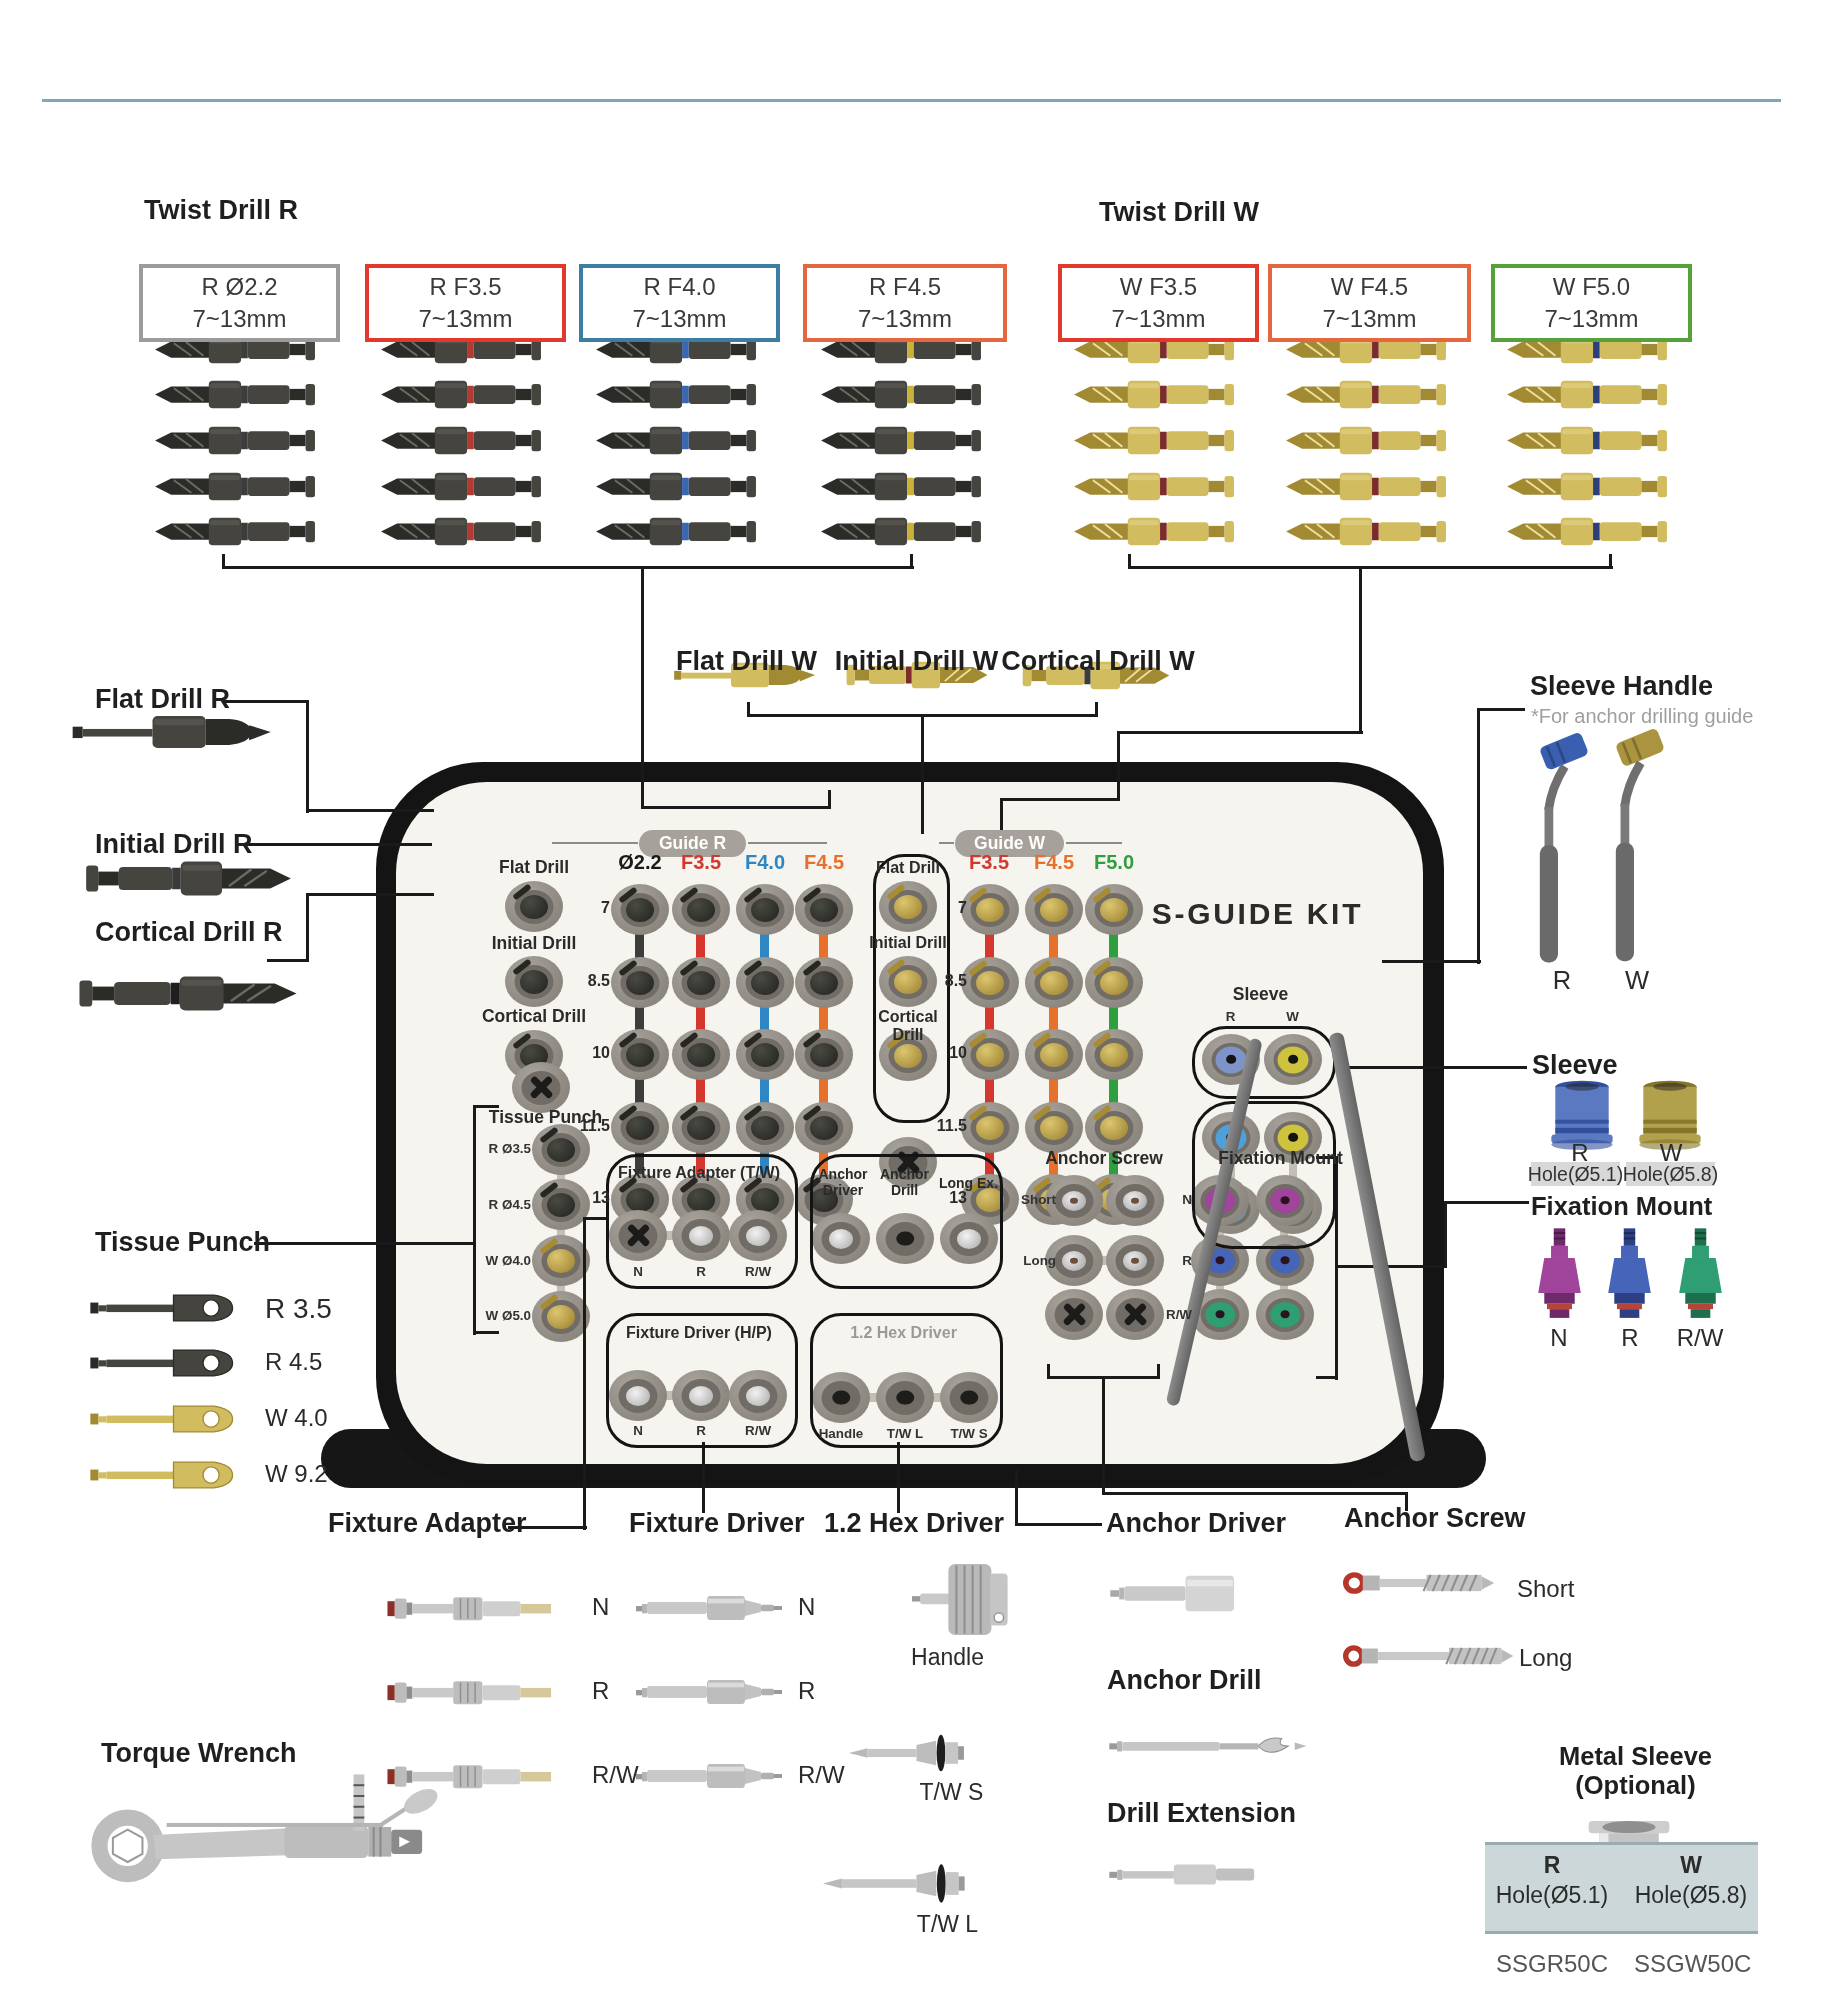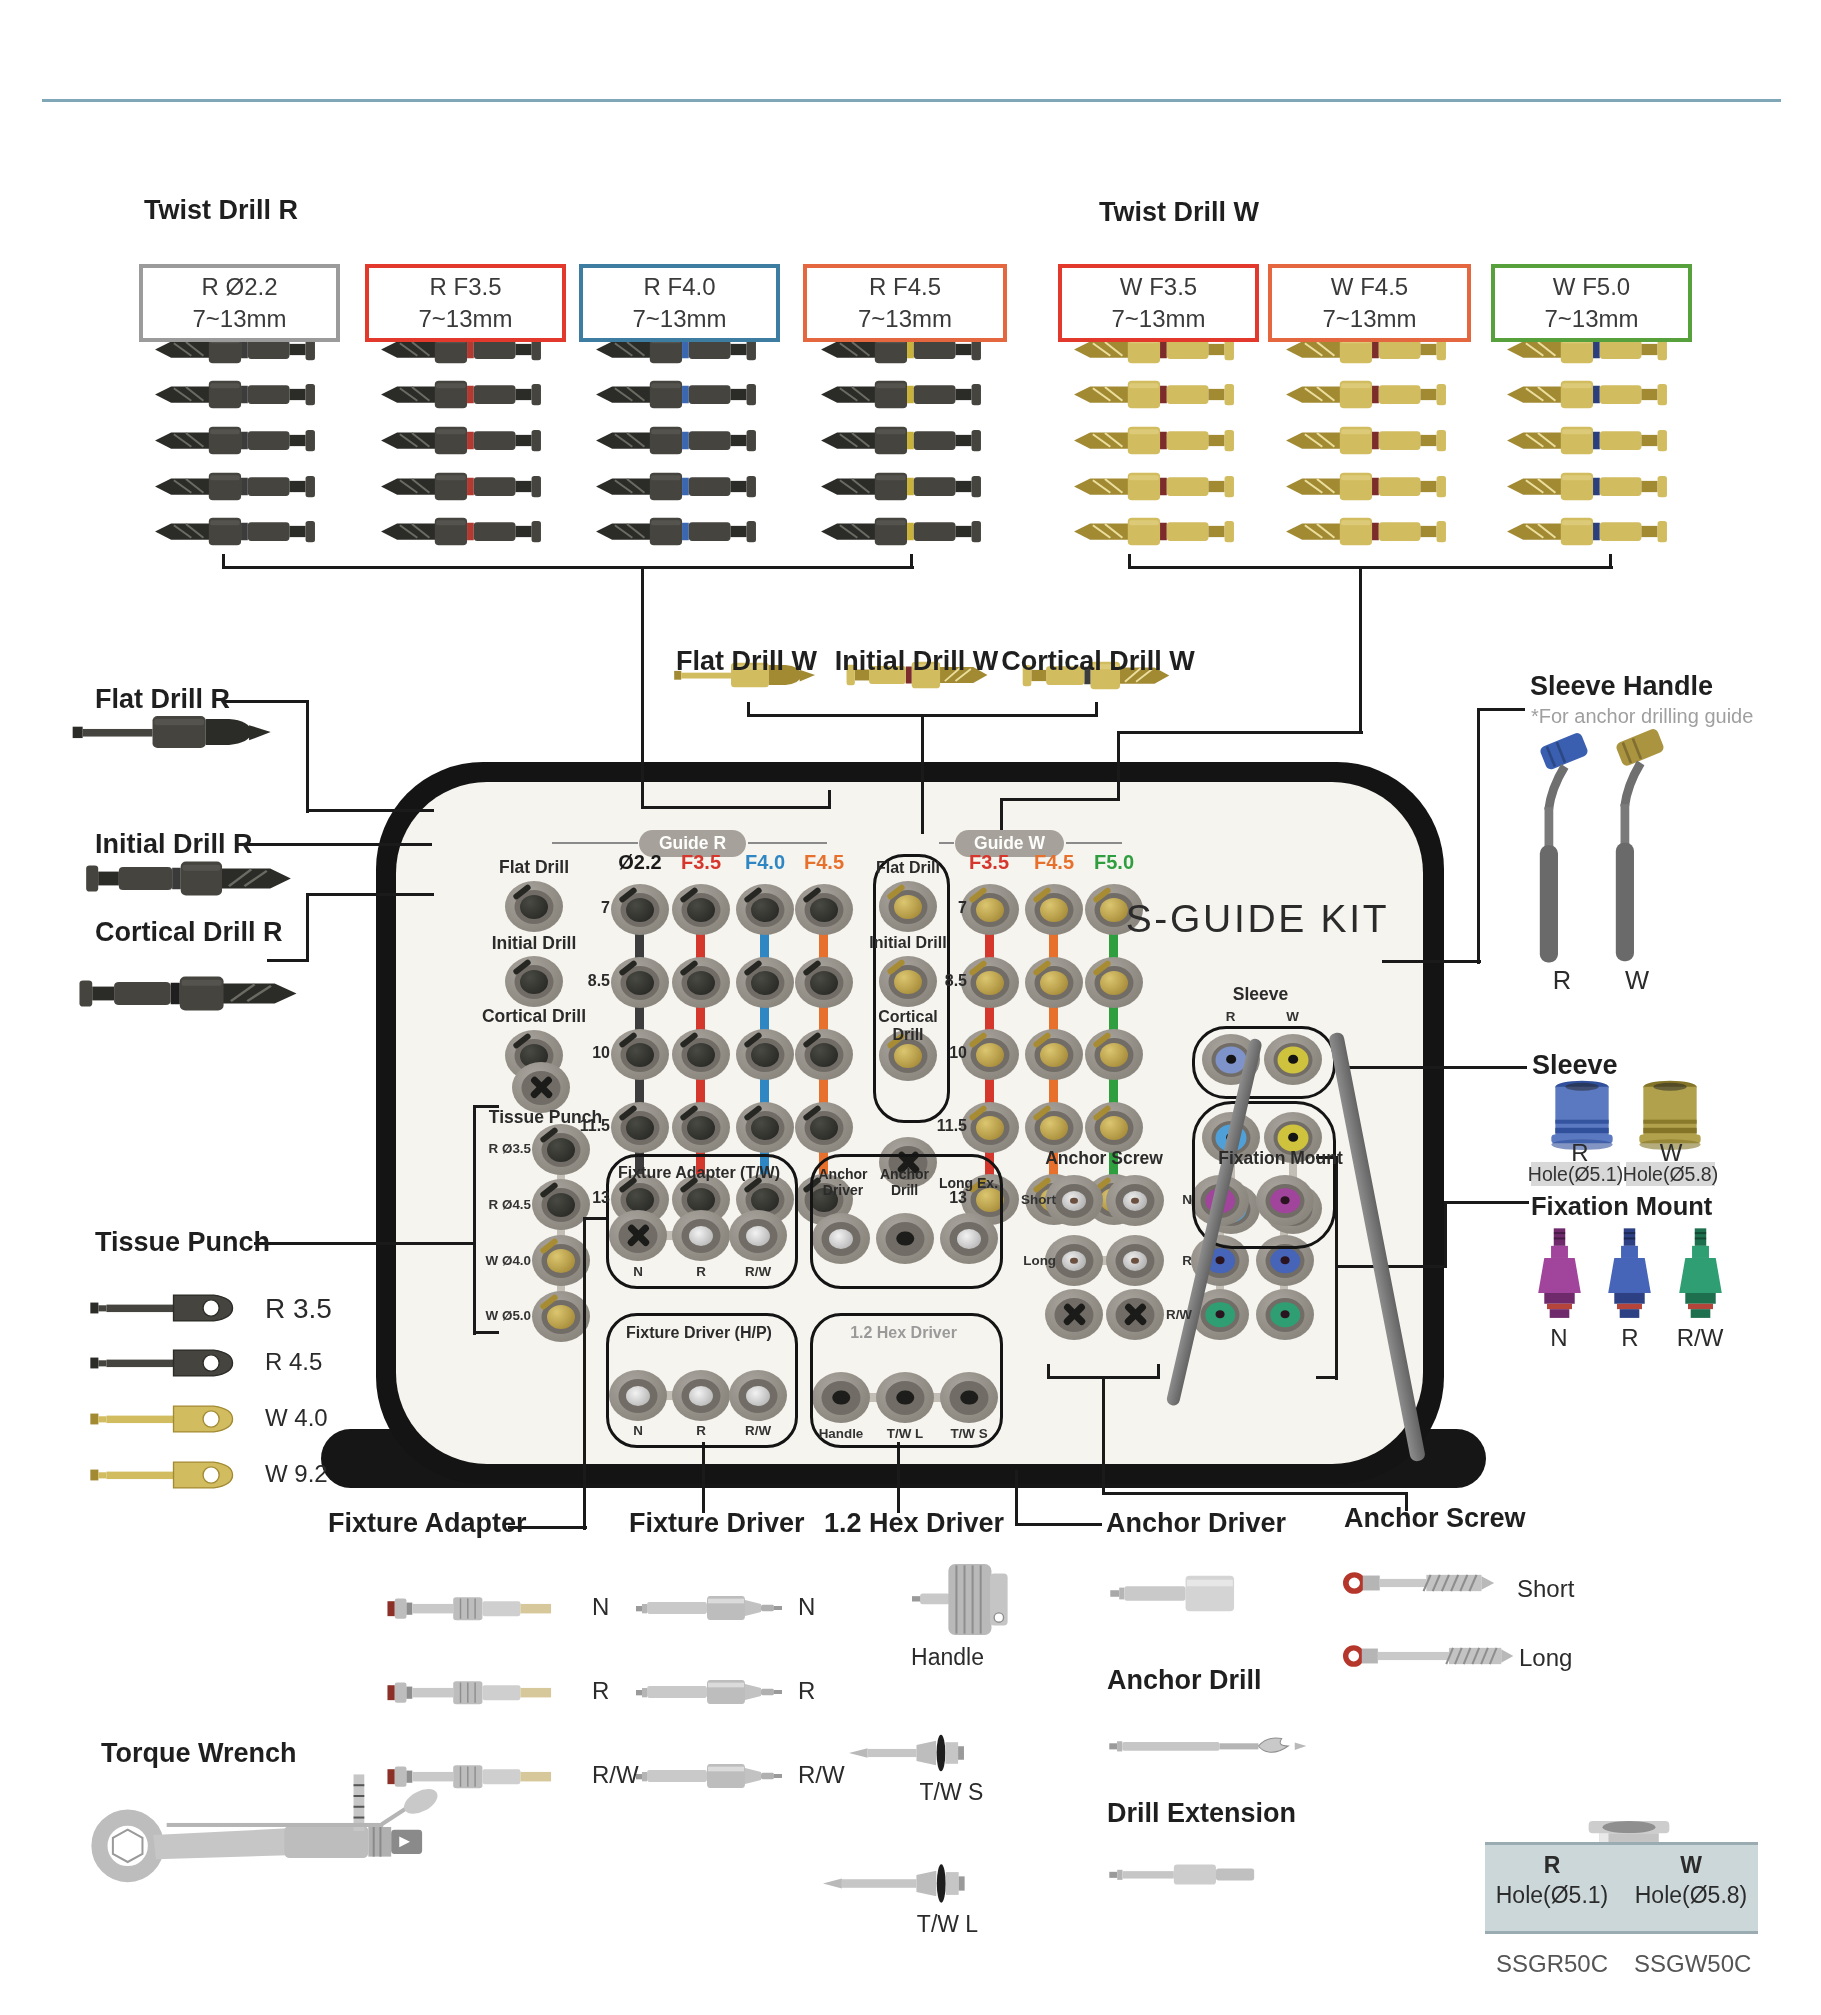--- a/index.html
+++ b/index.html
@@ -167,21 +167,21 @@
   <div class="txt r tiny" style="left:467px;top:1141px;width:64px">R Ø3.5</div>
   <div class="txt r tiny" style="left:467px;top:1197px;width:64px">R Ø4.5</div>
   <div class="txt r tiny" style="left:467px;top:1253px;width:64px">W Ø4.0</div>
   <div class="txt r tiny" style="left:467px;top:1308px;width:64px">W Ø5.0</div>
 
   <div class="outline" style="left:873px;top:854px;width:71px;height:263px"></div>
   <div class="txt c" style="left:861px;top:859px;width:94px;font-size:16px;font-weight:bold">Flat Drill</div>
   <div class="txt c" style="left:861px;top:934px;width:94px;font-size:16px;font-weight:bold">Initial Drill</div>
   <div class="txt c" style="left:861px;top:1008px;width:94px;font-size:16px;font-weight:bold">Cortical Drill</div>
 
-  <div class="txt c" style="left:1123px;top:897px;width:269px;font-size:39px;font-weight:400;letter-spacing:2.7px;color:#2b2b2b">S-GUIDE KIT</div>
+  <div class="txt c" style="left:1123px;top:897px;width:269px;font-size:30px;font-weight:700;letter-spacing:2.7px;color:#2b2b2b">S-GUIDE KIT</div>
 
   <div class="txt c small" style="left:1207px;top:984px;width:107px">Sleeve</div>
   <div class="txt c tiny" style="left:1217px;top:1009px;width:27px">R</div>
   <div class="txt c tiny" style="left:1279px;top:1009px;width:27px">W</div>
   <div class="outline" style="left:1192px;top:1026px;width:138px;height:67px;border-radius:34px"></div>
   <div class="outline" style="left:1192px;top:1101px;width:138px;height:142px;border-radius:40px"></div>
 
   <div class="txt c small" style="left:1037px;top:1148px;width:134px">Anchor Screw</div>
   <div class="txt r tiny" style="left:1002px;top:1192px;width:54px">Short</div>
   <div class="txt r tiny" style="left:1002px;top:1253px;width:54px">Long</div>
@@ -233,20 +233,21 @@
   <div class="txt c" style="left:894px;top:1911px;width:107px;font-size:23px">T/W L</div>
 
   <div class="txt sec" style="left:1106px;top:1508px">Anchor Driver</div>
   <div class="txt sec" style="left:1107px;top:1665px">Anchor Drill</div>
   <div class="txt sec" style="left:1107px;top:1798px">Drill Extension</div>
 
   <div class="txt sec" style="left:1344px;top:1503px">Anchor Screw</div>
   <div class="txt" style="left:1517px;top:1575px;font-size:24px">Short</div>
   <div class="txt" style="left:1519px;top:1644px;font-size:24px">Long</div>
 
+  <div class="txt sec c" style="left:1504px;top:1742px;width:263px;font-size:25.5px">Metal Sleeve (Optional)</div>
 
   <div class="abs" style="left:1485px;top:1842px;width:273px;height:86px;background:#ccd7da;border-top:3.4px solid #9aacb2;border-bottom:3.4px solid #9aacb2;z-index:5"></div>
   <div class="txt c" style="left:1495px;top:1851px;width:114px;font-size:23px;line-height:1.3">
     <div class="b">R</div>
     <div>Hole(Ø5.1)</div>
   </div>
   <div class="txt c" style="left:1634px;top:1851px;width:114px;font-size:23px;line-height:1.3">
     <div class="b">W</div>
     <div>Hole(Ø5.8)</div>
   </div>

